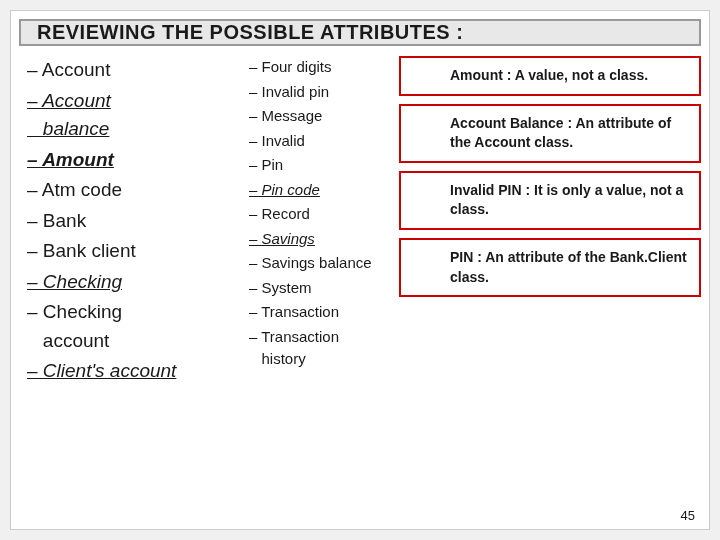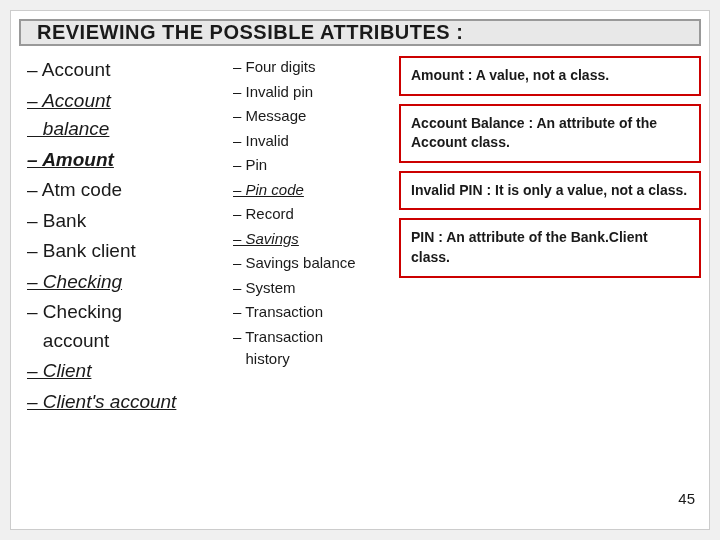--- a/index.html
+++ b/index.html
@@ -80,20 +80,21 @@
 
     .middle-column {
       width: 160px;
       flex-shrink: 0;
       padding-left: 4px;
     }
 
     .middle-column ul {
       list-style: none;
       padding: 0;
+      margin-left: 16px;
     }
 
     .middle-column ul li {
       margin-bottom: 2px;
       color: #1a1a1a;
       font-size: 15px;
       line-height: 1.5;
     }
 
     .middle-column ul li.italic-underline {
@@ -115,27 +116,28 @@
       line-height: 1.4;
       color: #1a1a1a;
     }
 
     .info-box p {
       margin-bottom: 4px;
     }
 
     .info-box p:last-child {
       margin-bottom: 0;
+      margin-left: 39px;
     }
 
     .page-number {
       position: absolute;
-      bottom: 22px;
+      bottom: 6px;
       right: 14px;
-      font-size: 15px;
+      font-size: 13px;
       color: #1a1a1a;
     }
   </style>
 </head>
 <body>
 
 <div class="slide">
   <div class="header">
     <span class="header-title">REVIEWING THE POSSIBLE ATTRIBUTES :</span>
   </div>
@@ -145,21 +147,20 @@
     <div class="left-column">
       <ul>
         <li>– Account</li>
         <li class="italic-underline">– Account<br>&nbsp;&nbsp;&nbsp;balance</li>
         <li class="italic-bold-underline">– Amount</li>
         <li>– Atm code</li>
         <li>– Bank</li>
         <li>– Bank client</li>
         <li class="italic-underline">– Checking</li>
         <li>– Checking<br>&nbsp;&nbsp;&nbsp;account</li>
-        <li class="italic-underline">– Client</li>
         <li class="italic-underline">– Client's account</li>
       </ul>
     </div>
 
     <div class="middle-column">
       <ul>
         <li>– Four digits</li>
         <li>– Invalid pin</li>
         <li>– Message</li>
         <li>– Invalid</li>

